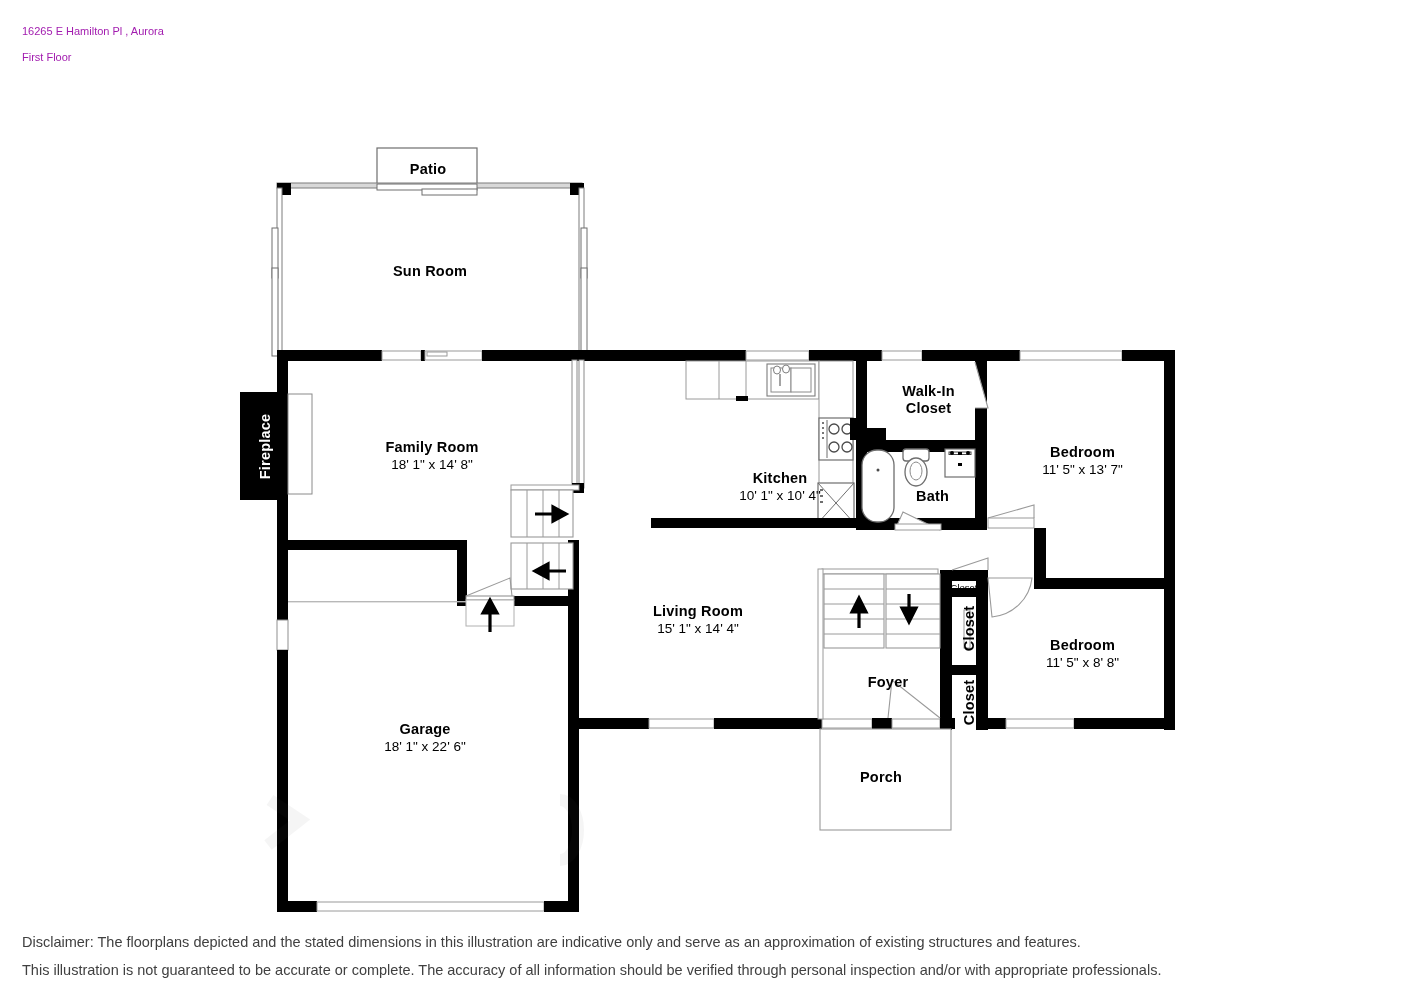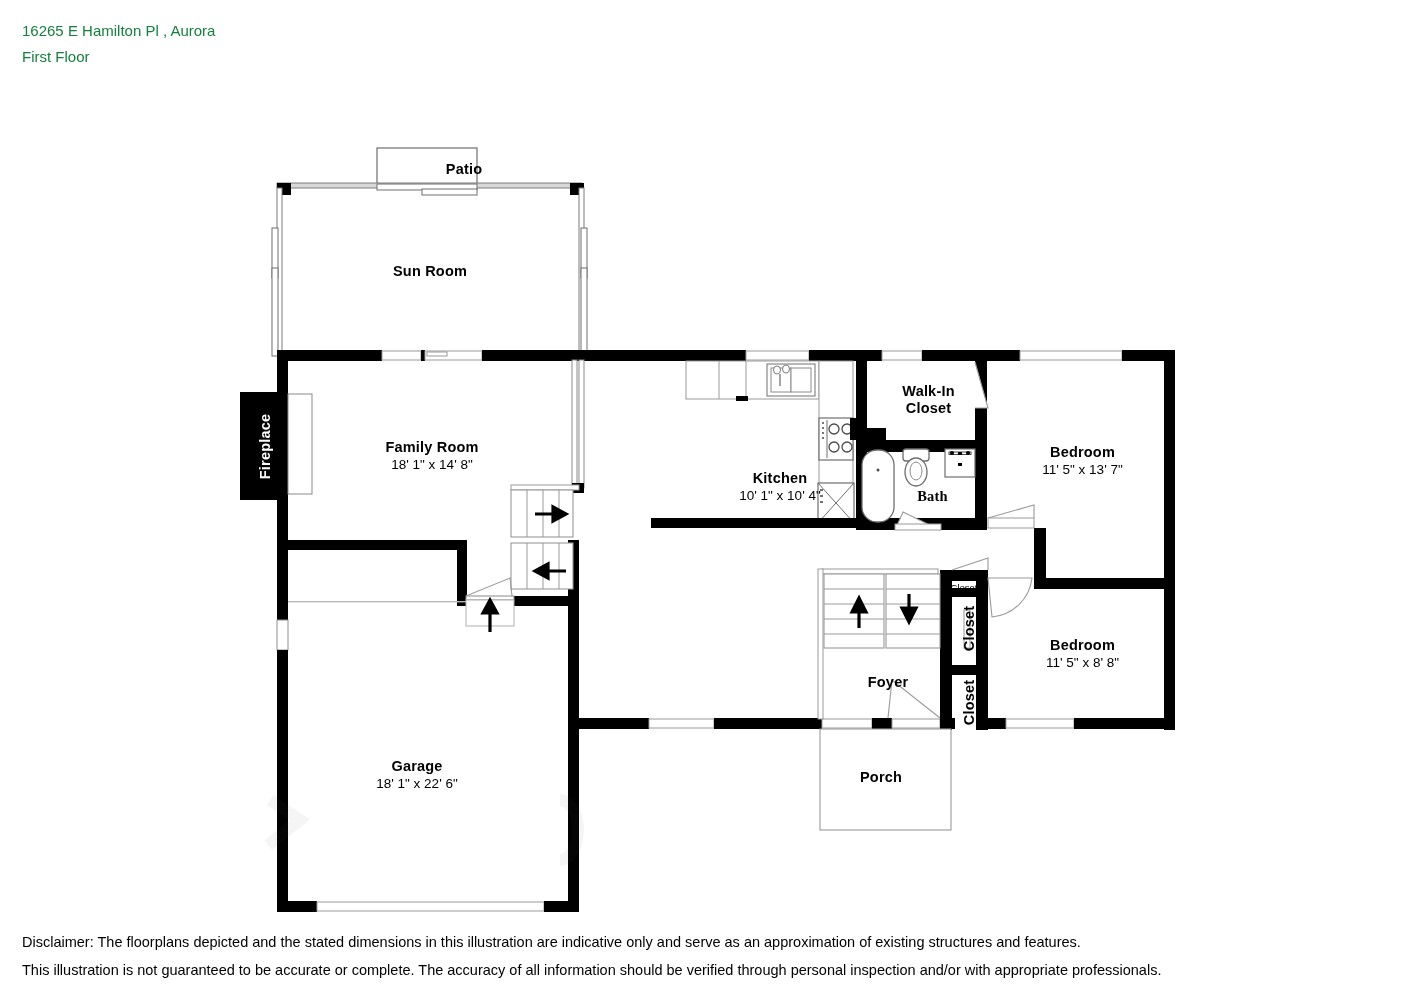--- a/index.html
+++ b/index.html
@@ -1,24 +1,24 @@
 <!DOCTYPE html>
 <html><head>
 <meta charset="utf-8">
 <style>
   html,body{margin:0;padding:0;background:#fff;}
   body{
     width:1414px;height:1000px;position:relative;overflow:hidden;
     font-family:"Liberation Sans", sans-serif;color:#000;
   }
   #header{position:absolute;left:22px;top:18px;}
-  #header .line{font-size:15px;line-height:26px;color:#15803d;}
+  #header .line{font-size:11px;line-height:26px;color:#a21caf;}
   #plan{position:absolute;left:0;top:0;width:1414px;height:1000px;}
   #disclaimer{position:absolute;left:22px;top:928px;width:1370px;}
-  #disclaimer .dline{font-size:14.5px;line-height:28px;color:#000000;}
+  #disclaimer .dline{font-size:14.5px;line-height:28px;color:#404040;}
   .rlabel{position:absolute;text-align:center;white-space:nowrap;}
   .rname{font-size:14.5px;font-weight:bold;line-height:17px;letter-spacing:.2px;}
   .rdim{font-size:13.5px;font-weight:normal;line-height:17px;}
   .rsmall{font-size:12.5px;font-weight:normal;}
   .vert{transform:rotate(-90deg);transform-origin:center center;}
 </style>
 </head>
 <body>
 
 <div id="header">
@@ -257,21 +257,21 @@
     <rect x="579" y="718" width="1" height="1" fill="#000"></rect>
   </g>
 
   <g opacity="0.06">
     <path d="M270 800 L300 820 L268 845" fill="none" stroke="#555" stroke-width="12"></path>
     <path d="M560 800 A18 30 0 0 1 560 860" fill="none" stroke="#555" stroke-width="12"></path>
   </g>
 </svg>
 
 
-<div class="rlabel" style="left:378px;top:161px;width:100px;padding-left:36px;">
+<div class="rlabel" style="left:378px;top:161px;width:100px;">
   <div class="rname">Patio</div>
 </div>
 
 <div class="rlabel" style="left:330px;top:263px;width:200px;">
   <div class="rname">Sun Room</div>
 </div>
 
 <div class="rlabel" style="left:332px;top:439px;width:200px;text-align:center;">
   <div class="rname">Family Room</div>
   <div class="rdim">18' 1" x 14' 8"</div>
@@ -281,40 +281,44 @@
 <div class="rlabel" style="left:680px;top:470px;width:200px;">
   <div class="rname">Kitchen</div>
   <div class="rdim">10' 1" x 10' 4"</div>
 </div>
 
 <div class="rlabel" style="left:876px;top:383px;width:105px;">
   <div class="rname">Walk-In</div>
   <div class="rname">Closet</div>
 </div>
 
-<div class="rlabel" style="left:880px;top:488px;width:105px;font-family:Liberation Serif, serif;">
+<div class="rlabel" style="left:880px;top:488px;width:105px;">
   <div class="rname">Bath</div>
 </div>
 
 <div class="rlabel" style="left:1000px;top:444px;width:165px;">
   <div class="rname">Bedroom</div>
   <div class="rdim">11' 5" x 13' 7"</div>
 </div>
 
 <div class="rlabel" style="left:1000px;top:637px;width:165px;">
   <div class="rname">Bedroom</div>
   <div class="rdim">11' 5" x 8' 8"</div>
 </div>
 
+<div class="rlabel" style="left:598px;top:603px;width:200px;">
+  <div class="rname">Living Room</div>
+  <div class="rdim">15' 1" x 14' 4"</div>
+</div>
 
 <div class="rlabel" style="left:828px;top:674px;width:120px;">
   <div class="rname">Foyer</div>
 </div>
 
-<div class="rlabel" style="left:317px;top:721px;width:200px;margin-top:37px;">
+<div class="rlabel" style="left:325px;top:721px;width:200px;">
   <div class="rname">Garage</div>
   <div class="rdim">18' 1" x 22' 6"</div>
 </div>
 
 <div class="rlabel" style="left:820px;top:769px;width:122px;">
   <div class="rname">Porch</div>
 </div>
 
 <div class="rlabel" style="left:944px;top:582px;width:40px;">
   <div style="font-size:9.5px;font-weight:normal;line-height:11px;">Closet</div>

